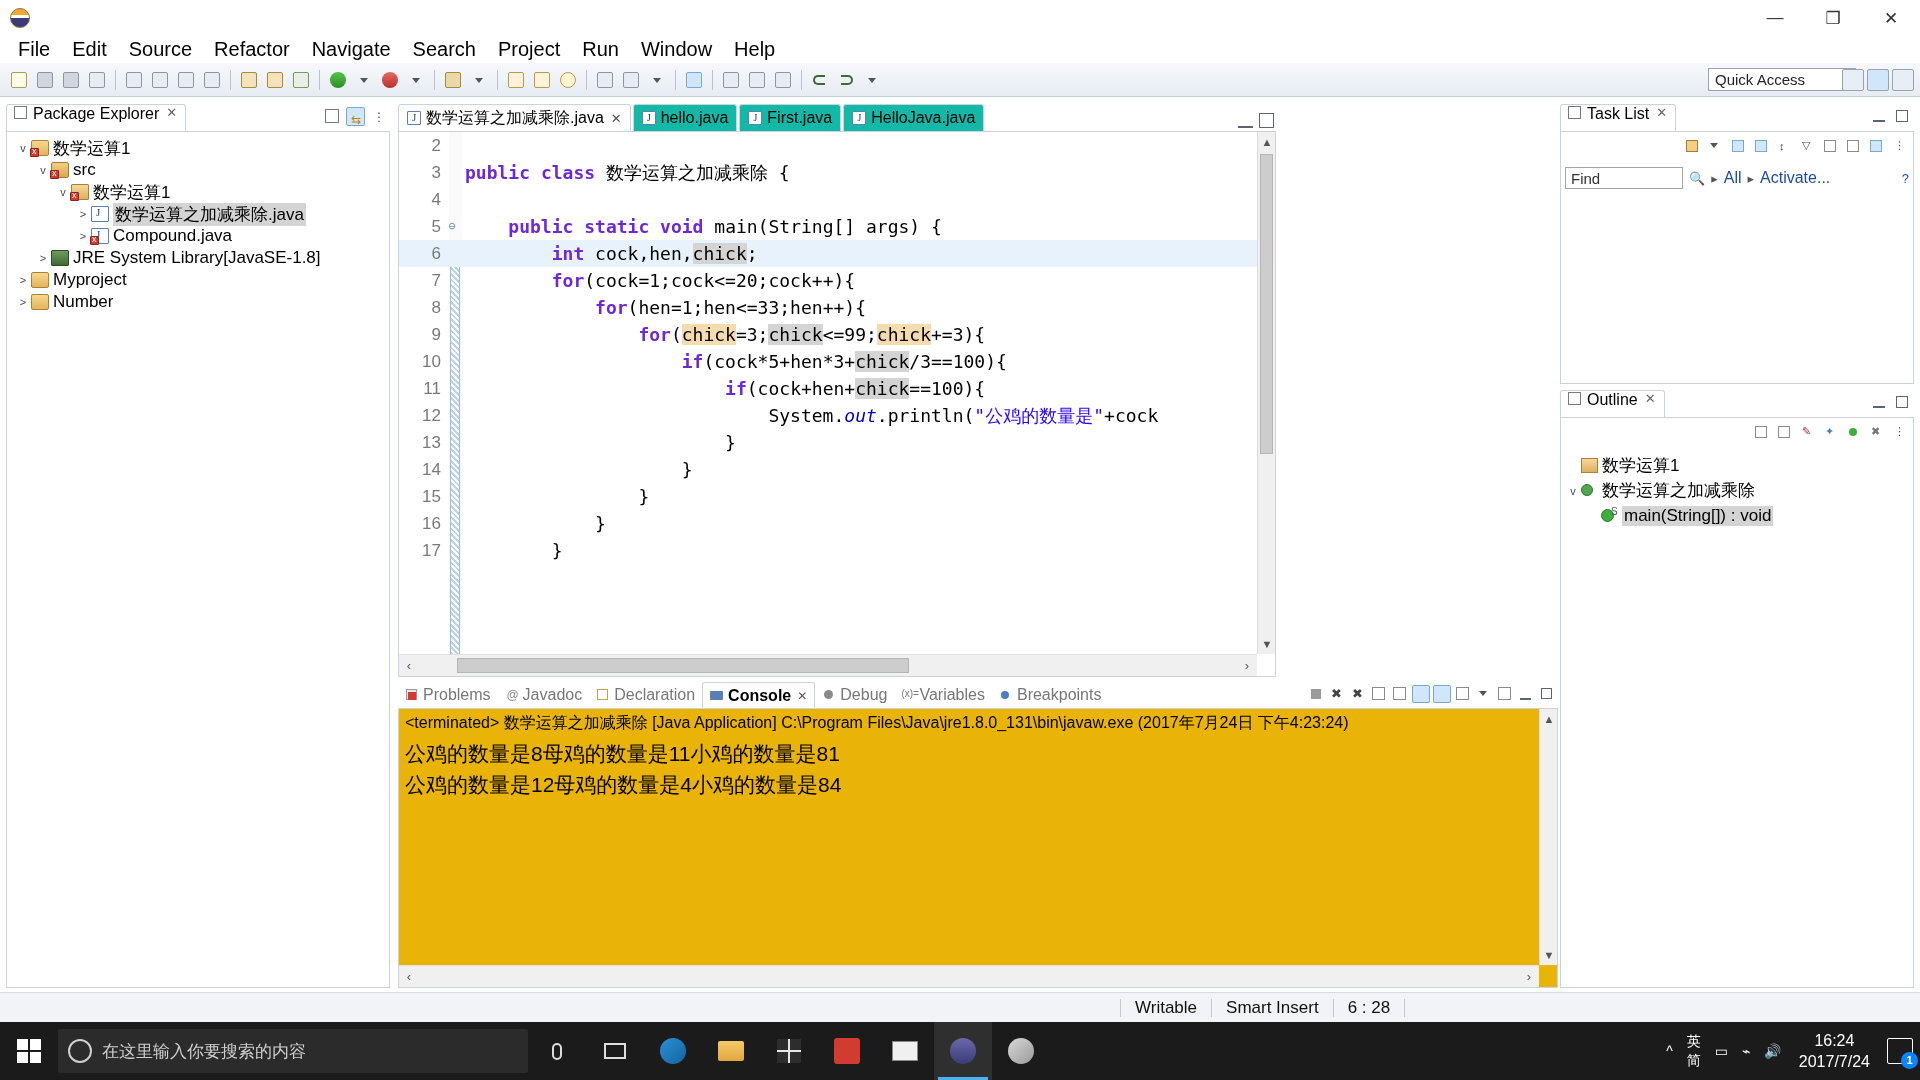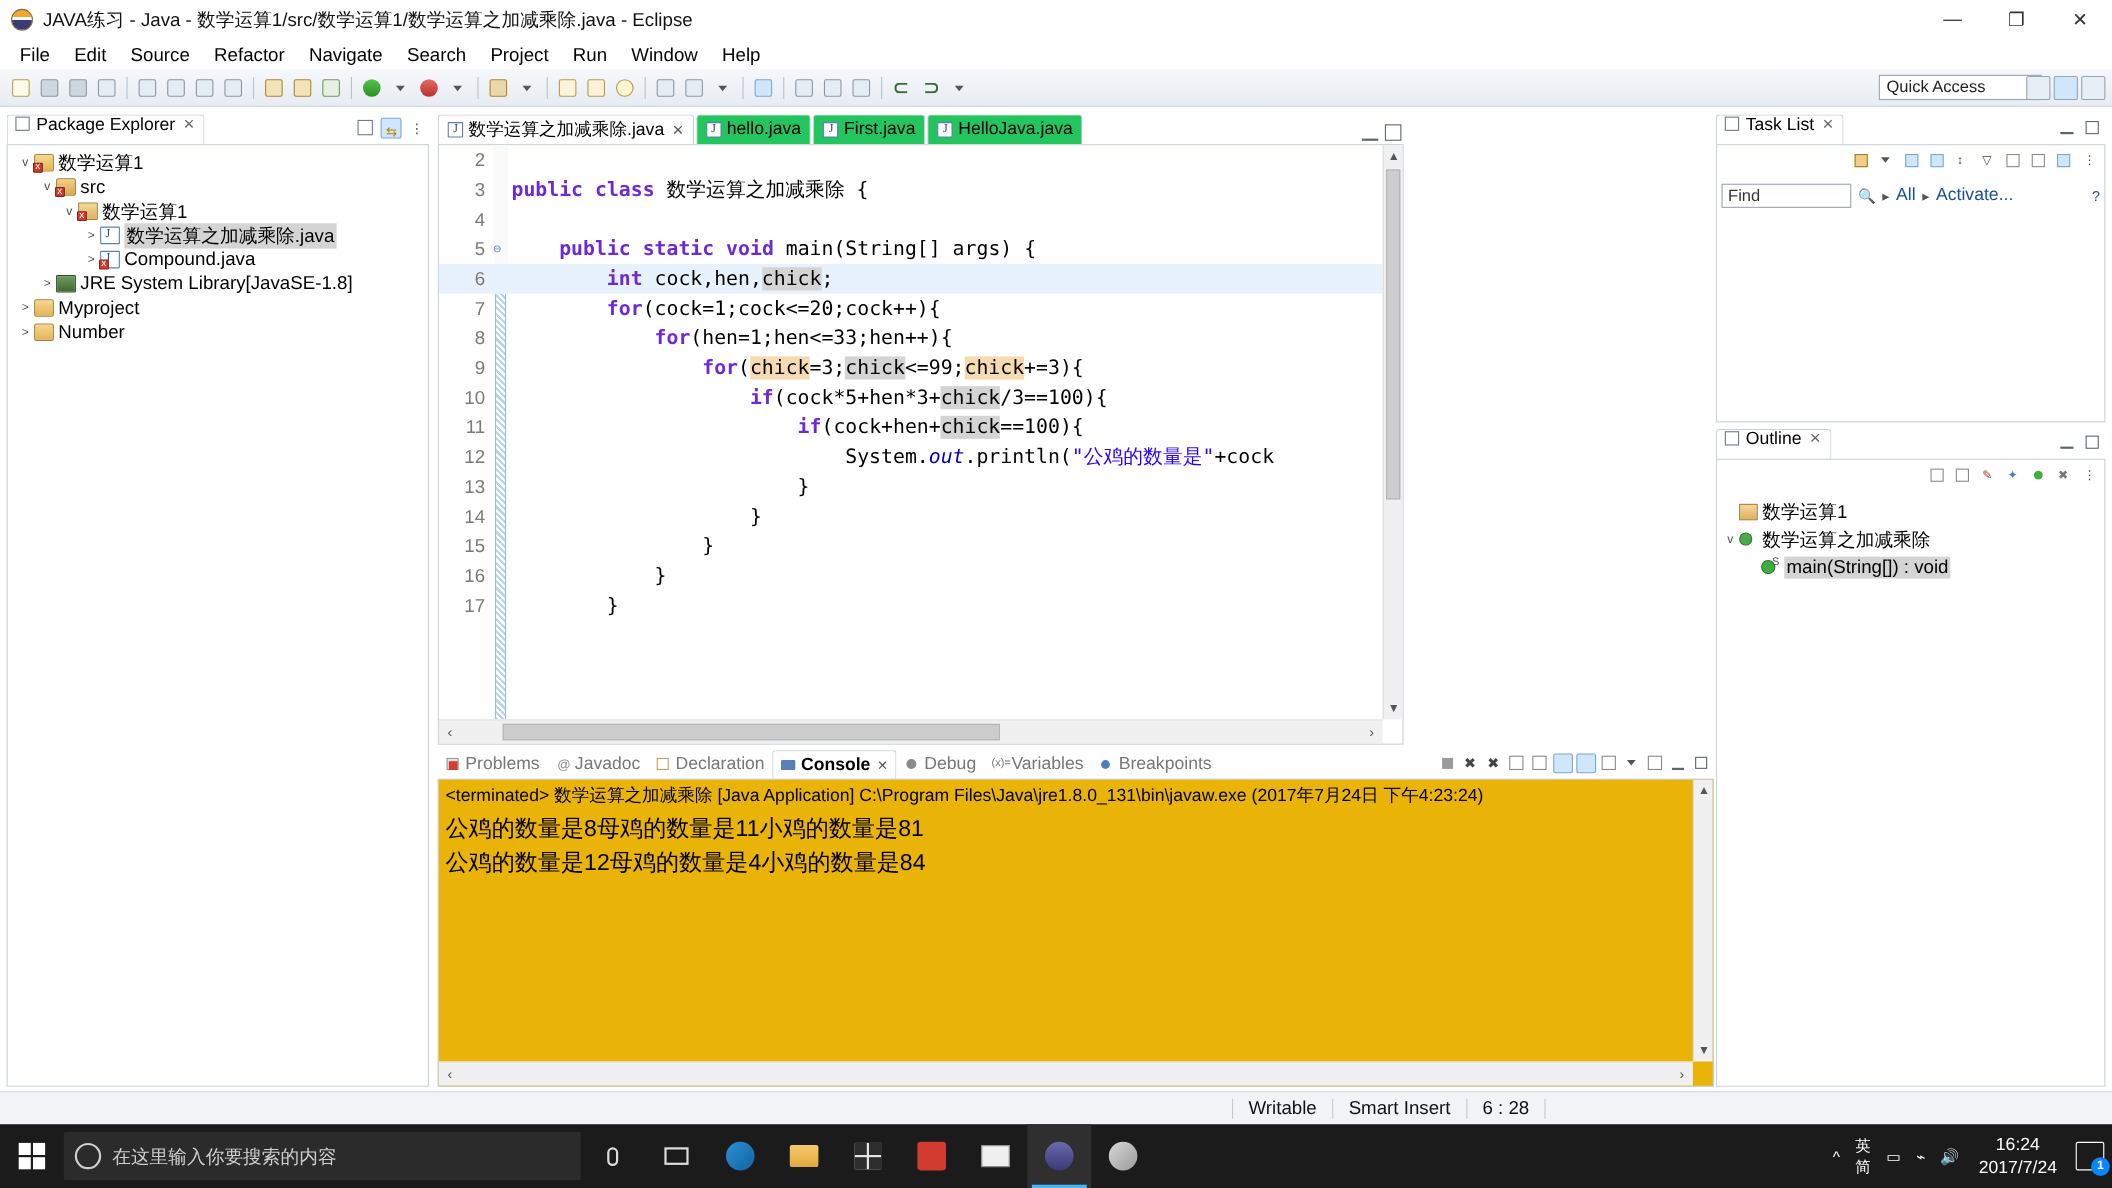--- a/index.html
+++ b/index.html
@@ -29,21 +29,21 @@
     width:58px; height:36px; display:flex; align-items:center; justify-content:center;
     font-size:17px; color:#333;
   }
 
   
   .menubar {
     position:absolute; left:0; top:36px; width:1920px; height:27px;
     background:#ffffff; display:flex; align-items:center; padding-left:7px;
   }
   .menu-item {
-    padding:3px 11px; font-size:17px; color:#000; white-space:nowrap;
+    padding:3px 11px; font-size:20px; color:#000; white-space:nowrap;
   }
 
   
   .toolbar {
     position:absolute; left:0; top:63px; width:1920px; height:34px;
     background:linear-gradient(180deg,#f6f8fb,#e7ecf3);
     border-bottom:1px solid #c7ced8;
     display:flex; align-items:center; padding-left:6px;
   }
   .tb-icon { width:20px; height:20px; margin:0 3px; position:relative; flex:none; }
@@ -96,21 +96,21 @@
     background:#d23b2f; border:1px solid #8a241b; border-radius:1px;
   }
   .err-badge:after{ content:"x"; position:absolute; left:1px; top:-3px; font-size:9px; color:#fff; }
 
   
   .editor-area { position:absolute; left:398px; top:104px; width:878px; height:573px; }
   .editor-tabbar { height:27px; display:flex; align-items:flex-end; position:relative; }
   .etab {
     display:inline-flex; align-items:center; height:27px; padding:0 8px;
     font-size:16px; white-space:nowrap; border:1px solid #c9d2dd; border-bottom:none;
-    border-radius:3px 3px 0 0; background:#22c55e; margin-right:2px; color:#000;
+    border-radius:3px 3px 0 0; background:#14b8a6; margin-right:2px; color:#000;
   }
   .etab.active { background:#fff; }
   .etab .eico { width:14px; height:14px; margin-right:5px; position:relative; flex:none; }
   .etab .x { margin-left:7px; font-size:13px; color:#555; }
   .etab-right { position:absolute; right:2px; bottom:3px; display:flex; gap:6px; }
   .etab-right div { width:15px; height:15px; position:relative; }
 
   .editor-body {
     position:absolute; left:0; top:27px; right:0; bottom:0;
     background:#fff; border:1px solid #c9d2dd; overflow:hidden;
@@ -219,21 +219,20 @@
   .notif-badge b { position:absolute; right:-6px; bottom:-6px; width:17px;height:17px;border-radius:50%;
     background:#0a84ff; color:#fff; font-size:11px; display:flex;align-items:center;justify-content:center;}
 </style>
 </head>
 <body>
 
 <div id="app">
 
   <div class="titlebar">
     <div class="title-icon"></div>
-    <div class="title-text">JAVA练习 - Java - 数学运算1/src/数学运算1/数学运算之加减乘除.java - Eclipse</div>
     <div class="win-buttons">
       <div class="win-btn">—</div>
       <div class="win-btn">❐</div>
       <div class="win-btn close">✕</div>
     </div>
   </div>
 
   <div class="menubar">
     <div class="menu-item">File</div>
     <div class="menu-item">Edit</div>

